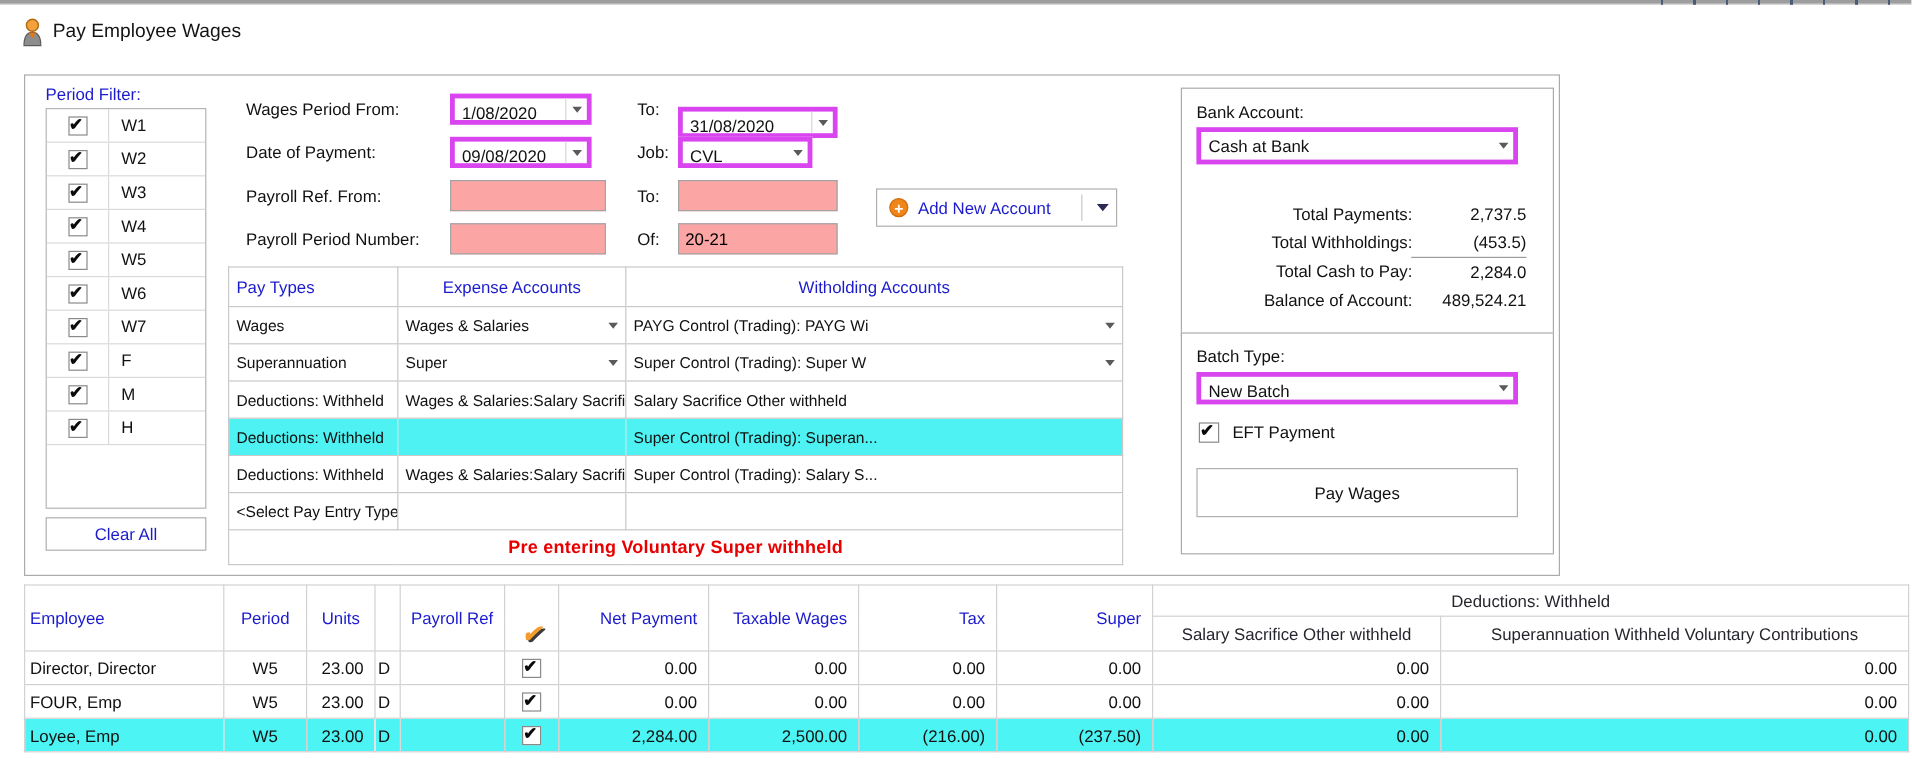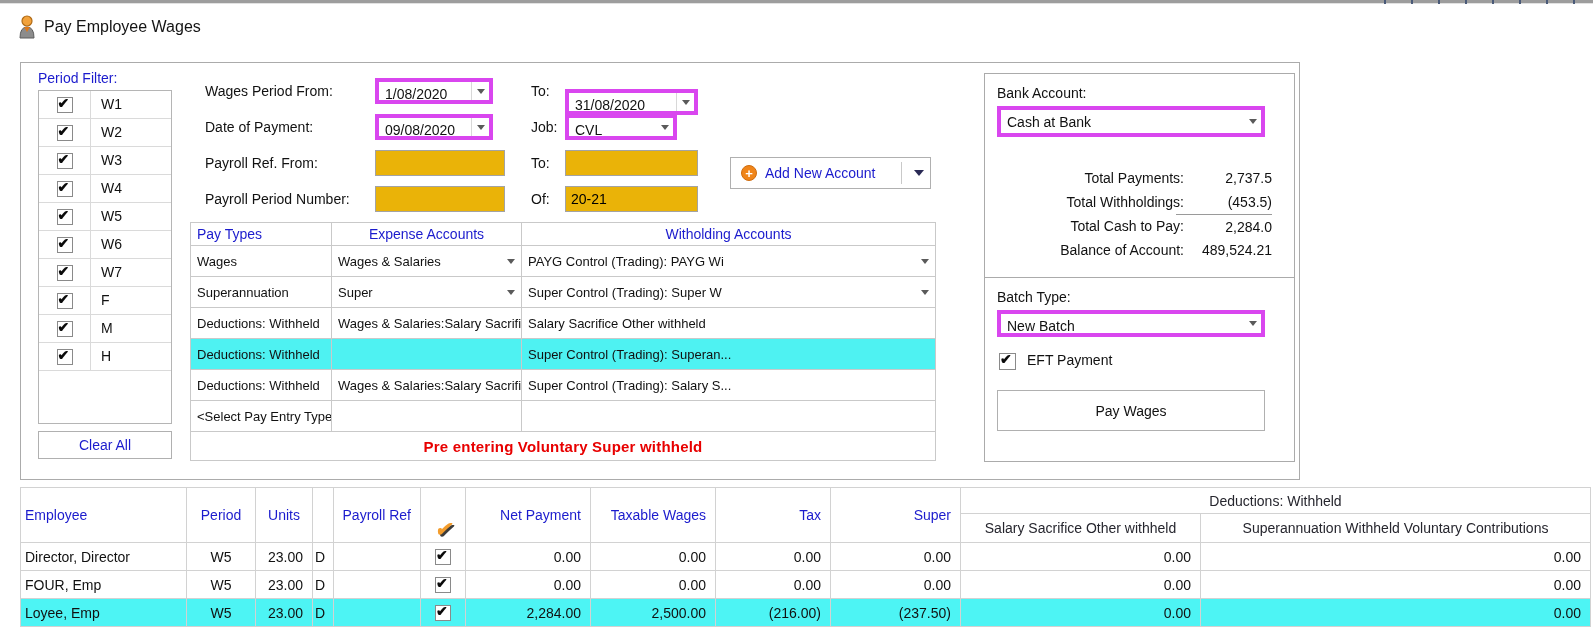--- a/index.html
+++ b/index.html
@@ -3,21 +3,21 @@
 <meta charset="utf-8">
 <style>
   html,body{margin:0;padding:0}
   body{width:1593px;height:638px;position:relative;background:#fff;
        font-family:"Liberation Sans",sans-serif;color:#111;overflow:hidden}
   .abs{position:absolute}
   .panel{position:absolute;border:1px solid #ababab;background:#fff}
   .lbl{position:absolute;font-size:14px;line-height:26px;white-space:nowrap;color:#111}
   .blue{color:#1b1bcd}
   
-  .tinput{position:absolute;border:1px solid #a3a3a3;background:#eab308;font-size:14px;
+  .tinput{position:absolute;border:1px solid #a3a3a3;background:#fca5a5;font-size:14px;
           font-family:"Liberation Sans",sans-serif;padding:0 5px;box-sizing:border-box;height:26px}
   .combo{position:absolute;border:4px solid #d946ef;background:#fff;height:26px;box-sizing:border-box}
   .combo .val{position:absolute;left:6px;top:0;right:20px;line-height:24px;font-size:14px;
               white-space:nowrap;overflow:hidden}
   .combo .cbtn{position:absolute;right:0;top:0;width:17px;height:100%;display:flex;
                align-items:center;justify-content:center;border-left:1px solid #d8d8d8;cursor:default}
   .combo.flat .cbtn{border-left:none}
   .arr{width:0;height:0;border-left:4px solid transparent;border-right:4px solid transparent;
        border-top:5px solid #5a5a5a;display:inline-block}
   
@@ -34,29 +34,29 @@
   .pf-row{height:27px;border-bottom:1px solid #dadada;position:relative}
   .pf-cbwrap{position:absolute;left:0;top:0;width:51px;height:27px;display:flex;
              align-items:center;justify-content:center}
   .pf-label{position:absolute;left:51px;top:0;right:0;height:27px;border-left:1px solid #dadada;
             line-height:26px;padding-left:10px;font-size:14px}
   
   #paytable{position:absolute;left:190px;top:222px;border-collapse:collapse;table-layout:fixed;
             width:745px;font-size:13px;background:#fff}
   #paytable th,#paytable td{border:1px solid #c9c9c9;padding:0 6px;white-space:nowrap;
             overflow:hidden;box-sizing:border-box}
-  #paytable th{color:#1b1bcd;font-weight:normal;height:23px;font-size:14px}
+  #paytable th{color:#1b1bcd;font-weight:normal;height:33px;font-size:14px}
   #paytable td{height:31px;position:relative}
   #paytable tr.hl td{background:#4ef2f2}
   #paytable td .cellarr{position:absolute;right:6px;top:13px}
   #paytable td.note-cell{height:29px;color:#e80000;font-weight:bold;text-align:center;
             font-size:15px;letter-spacing:.2px}
   
   .total-row{position:relative;height:24px;line-height:24px;font-size:14px}
-  .t-label{position:absolute;left:16px;width:185px;text-align:right}
+  .t-label{position:absolute;left:9px;width:185px;text-align:right}
   .t-value{position:absolute;left:193px;width:96px;text-align:right}
   .t-line{border-top:1px solid #9a9a9a}
   
   #emptable{position:absolute;left:20px;top:487px;border-collapse:collapse;table-layout:fixed;
             width:1570px;font-size:14px;background:#fff}
   #emptable th,#emptable td{border:1px solid #d2d2d2;padding:0 4px;white-space:nowrap;
             overflow:hidden;box-sizing:border-box;font-weight:normal}
   #emptable thead th{color:#1b1bcd}
   #emptable thead th.dk{color:#26262e}
   #emptable td{height:28px}

